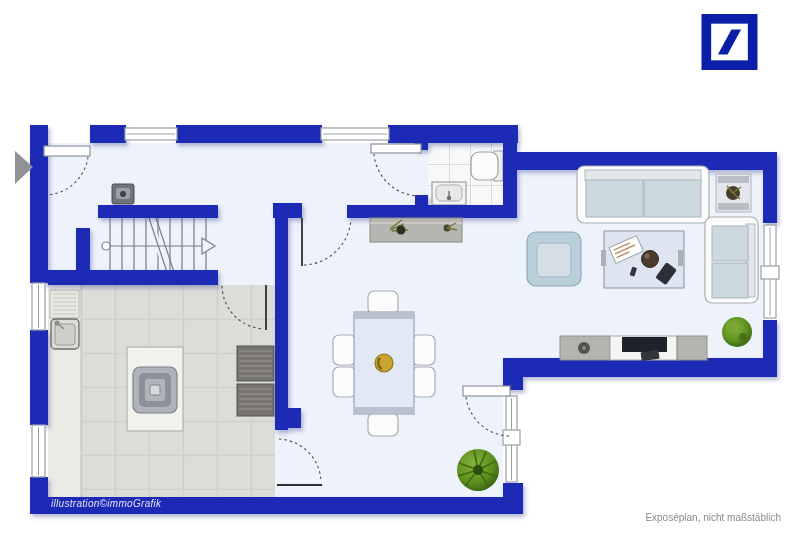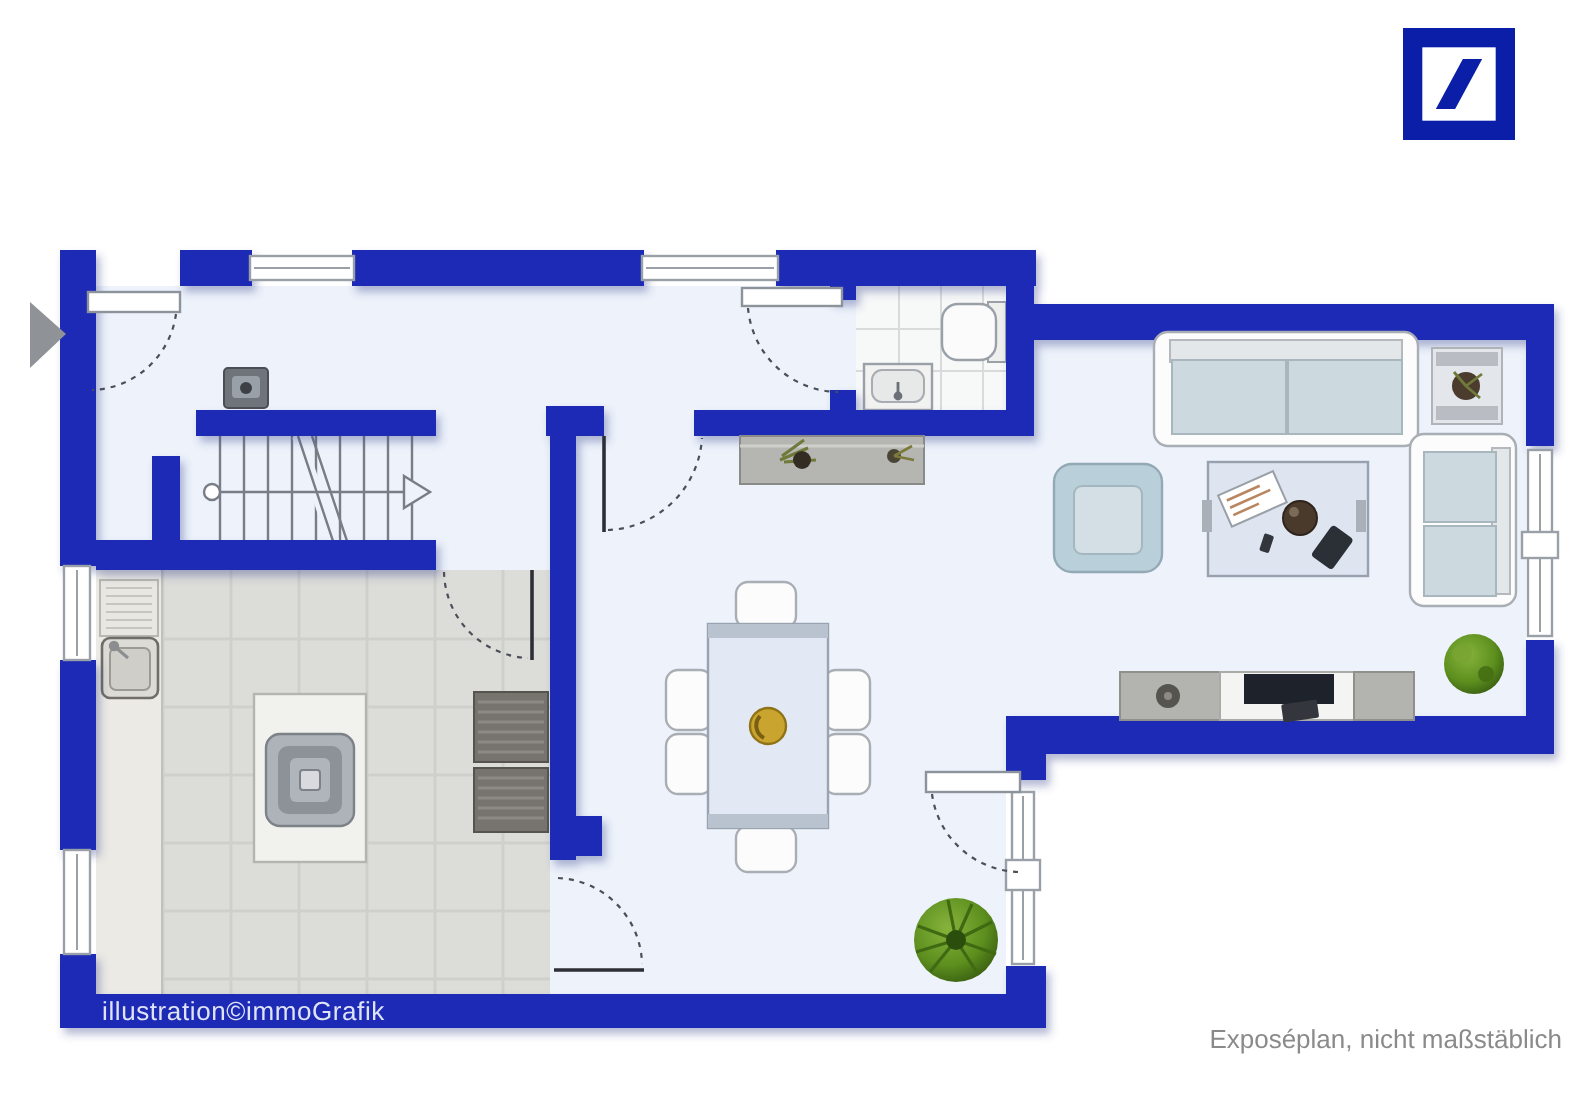--- a/index.html
+++ b/index.html
@@ -12,23 +12,23 @@
   .kgrid{stroke:var(--kitchen_grid);stroke-width:1.5;fill:none;}
   .bfloor{fill:var(--bath_floor);}
   .bgrid{stroke:var(--bath_grid);stroke-width:1;fill:none;}
   .wf{fill:var(--furniture_white);stroke:var(--furniture_stroke);stroke-width:1.2;}
   .cu{fill:var(--cushion);stroke:#a8b6bd;stroke-width:1;}
   .gf{fill:var(--gray_furniture);stroke:#8f8f8c;stroke-width:1;}
   .arc{fill:none;stroke:#4a4f58;stroke-width:1.1;stroke-dasharray:2.5 3;}
   .win{fill:#ffffff;stroke:#9aa0a8;stroke-width:1.2;}
   .leaf{fill:#ffffff;stroke:#8d939b;stroke-width:1.2;}
   .stair{stroke:#787d86;stroke-width:1.2;fill:none;}
-  .credit{position:absolute;left:51px;top:498px;font-size:13px;letter-spacing:.3px;
-          color:var(--credit_text);}
-  .disclaimer{position:absolute;right:13px;top:512px;font-size:13px;
+  .credit{position:absolute;left:51px;top:498px;font-size:10px;letter-spacing:.3px;
+          color:var(--credit_text);font-style:italic;}
+  .disclaimer{position:absolute;right:13px;top:512px;font-size:10px;
           color:var(--disclaimer_text);}
   .logo{position:absolute;left:701px;top:14px;width:57px;height:56px;}
 </style>
 </head>
 <body>
 
 <svg id="plan-svg" width="794" height="551" viewBox="0 0 794 551">
   <defs>
     <filter id="wallshadow" x="-8%" y="-8%" width="116%" height="116%">
       <feDropShadow dx="2" dy="3" stdDeviation="2.2" flood-color="#3a4a8a" flood-opacity="0.38"></feDropShadow>

